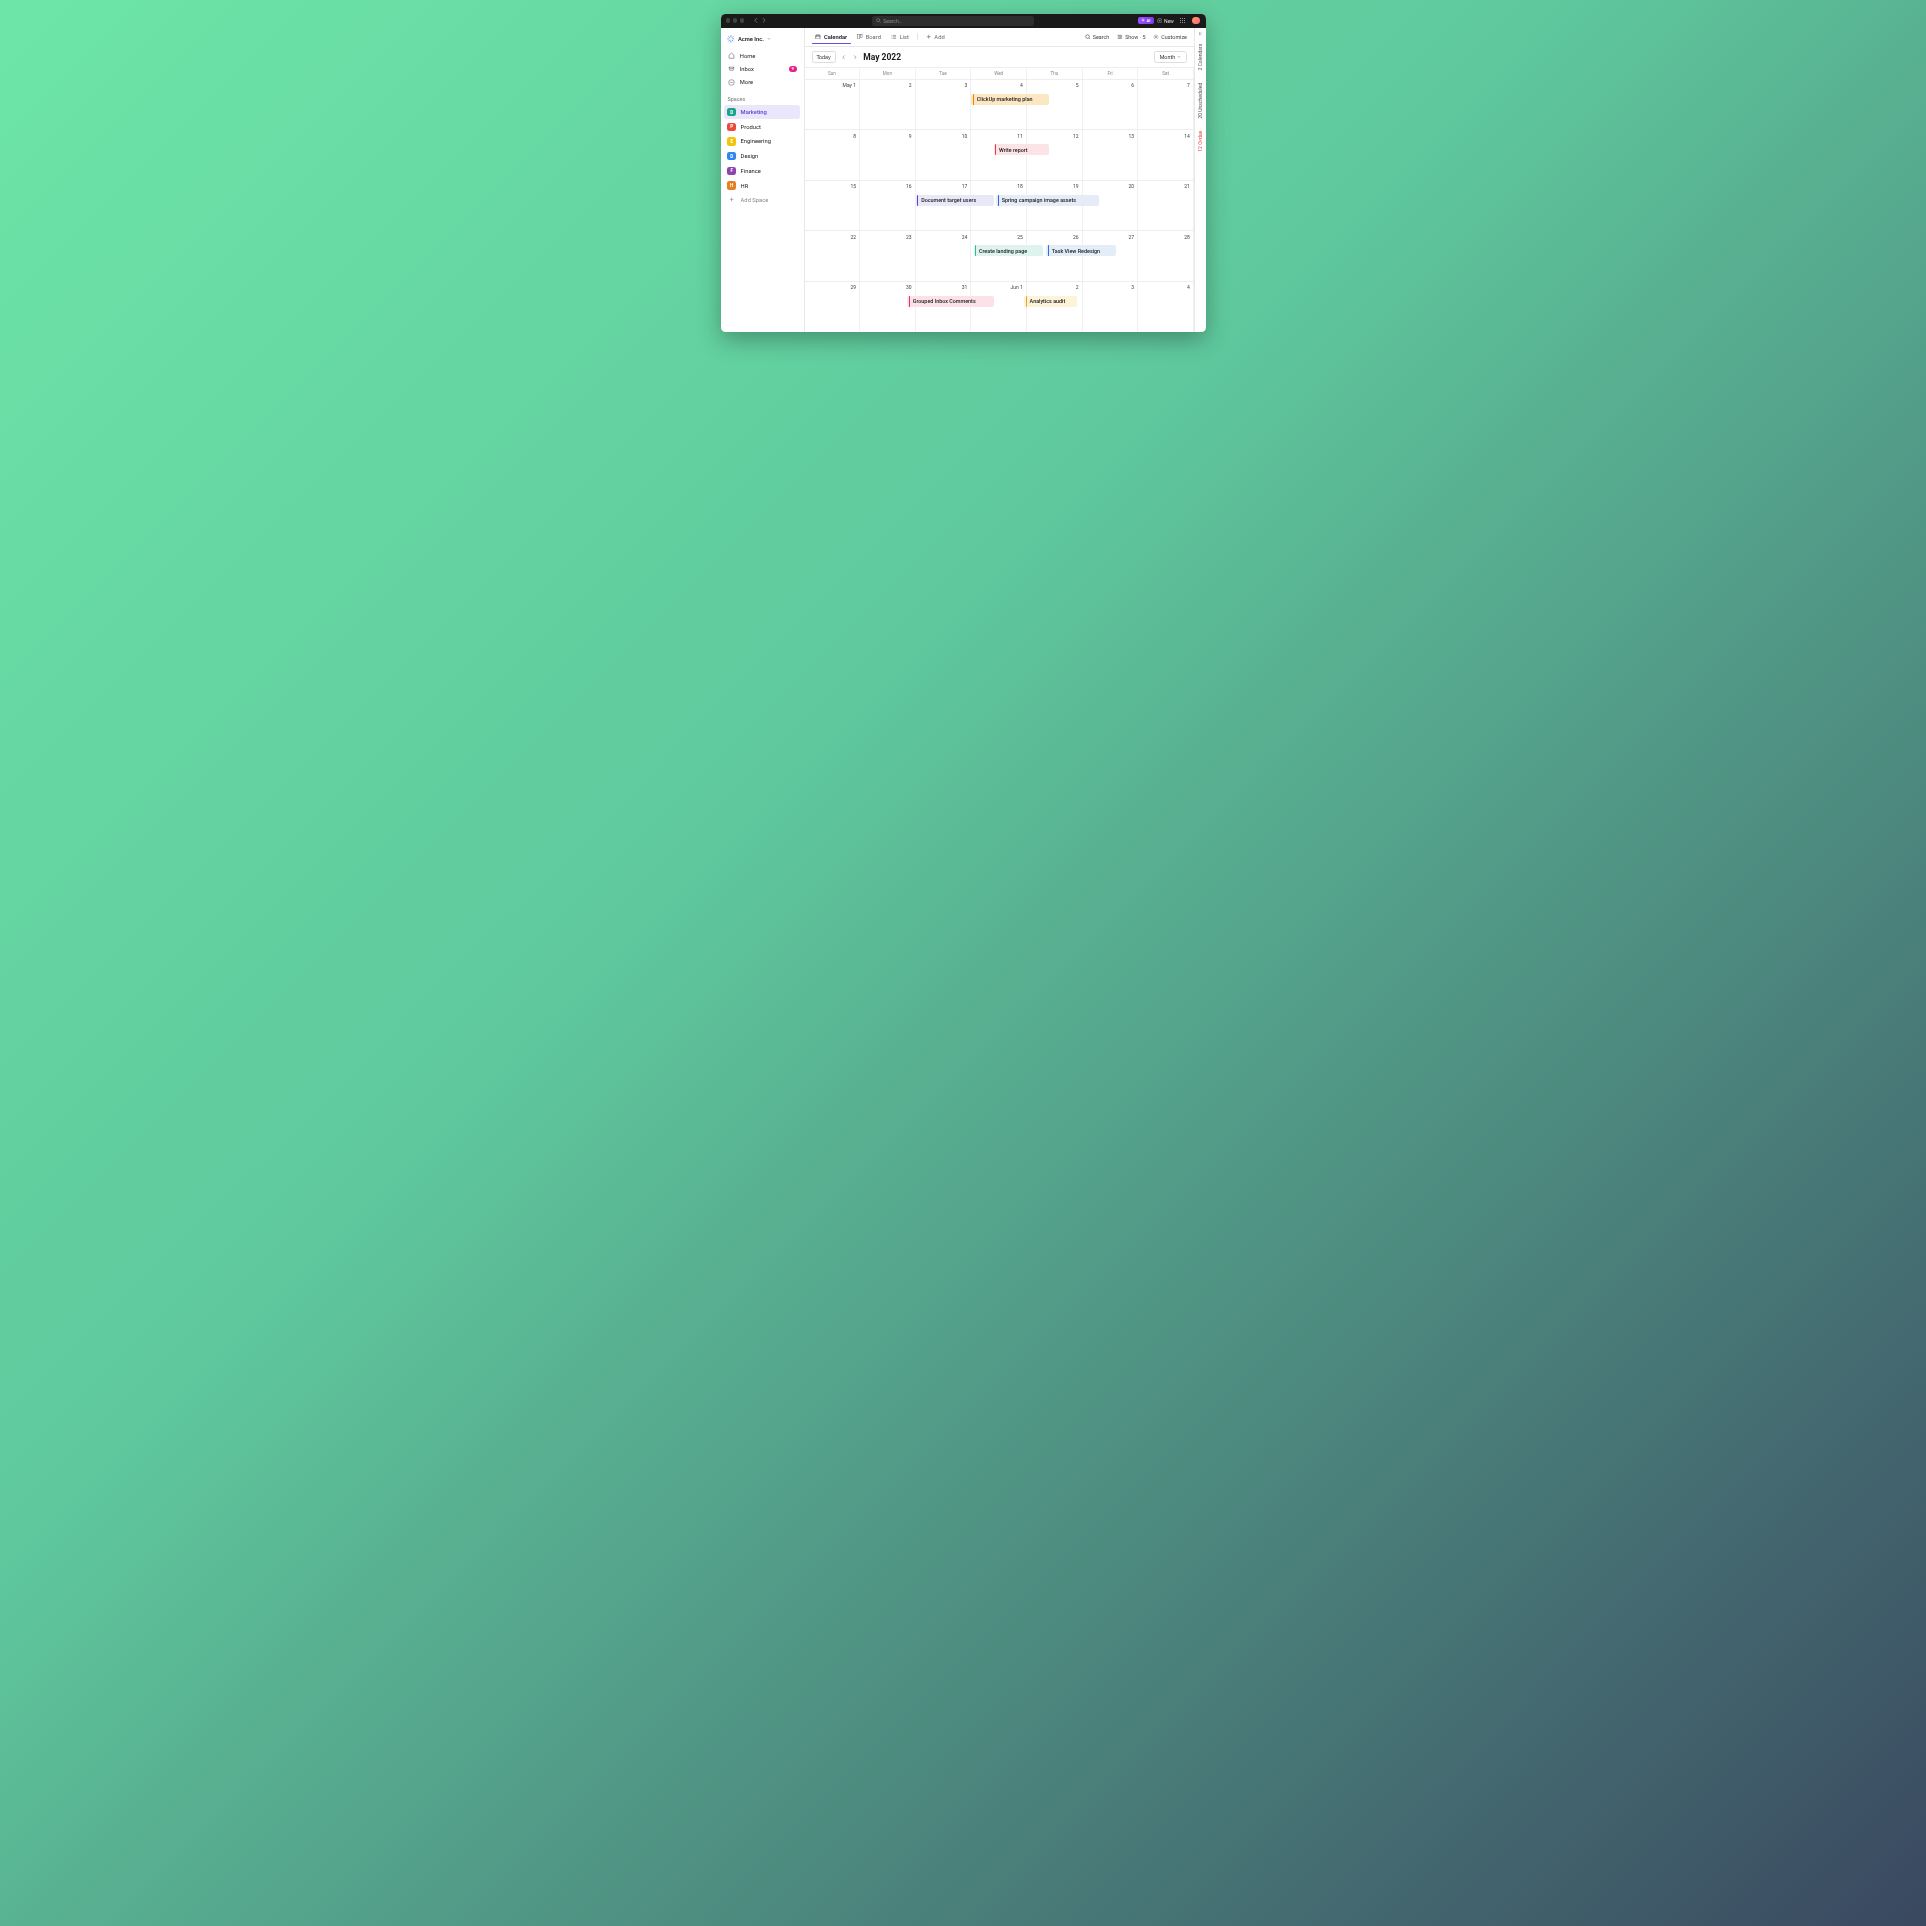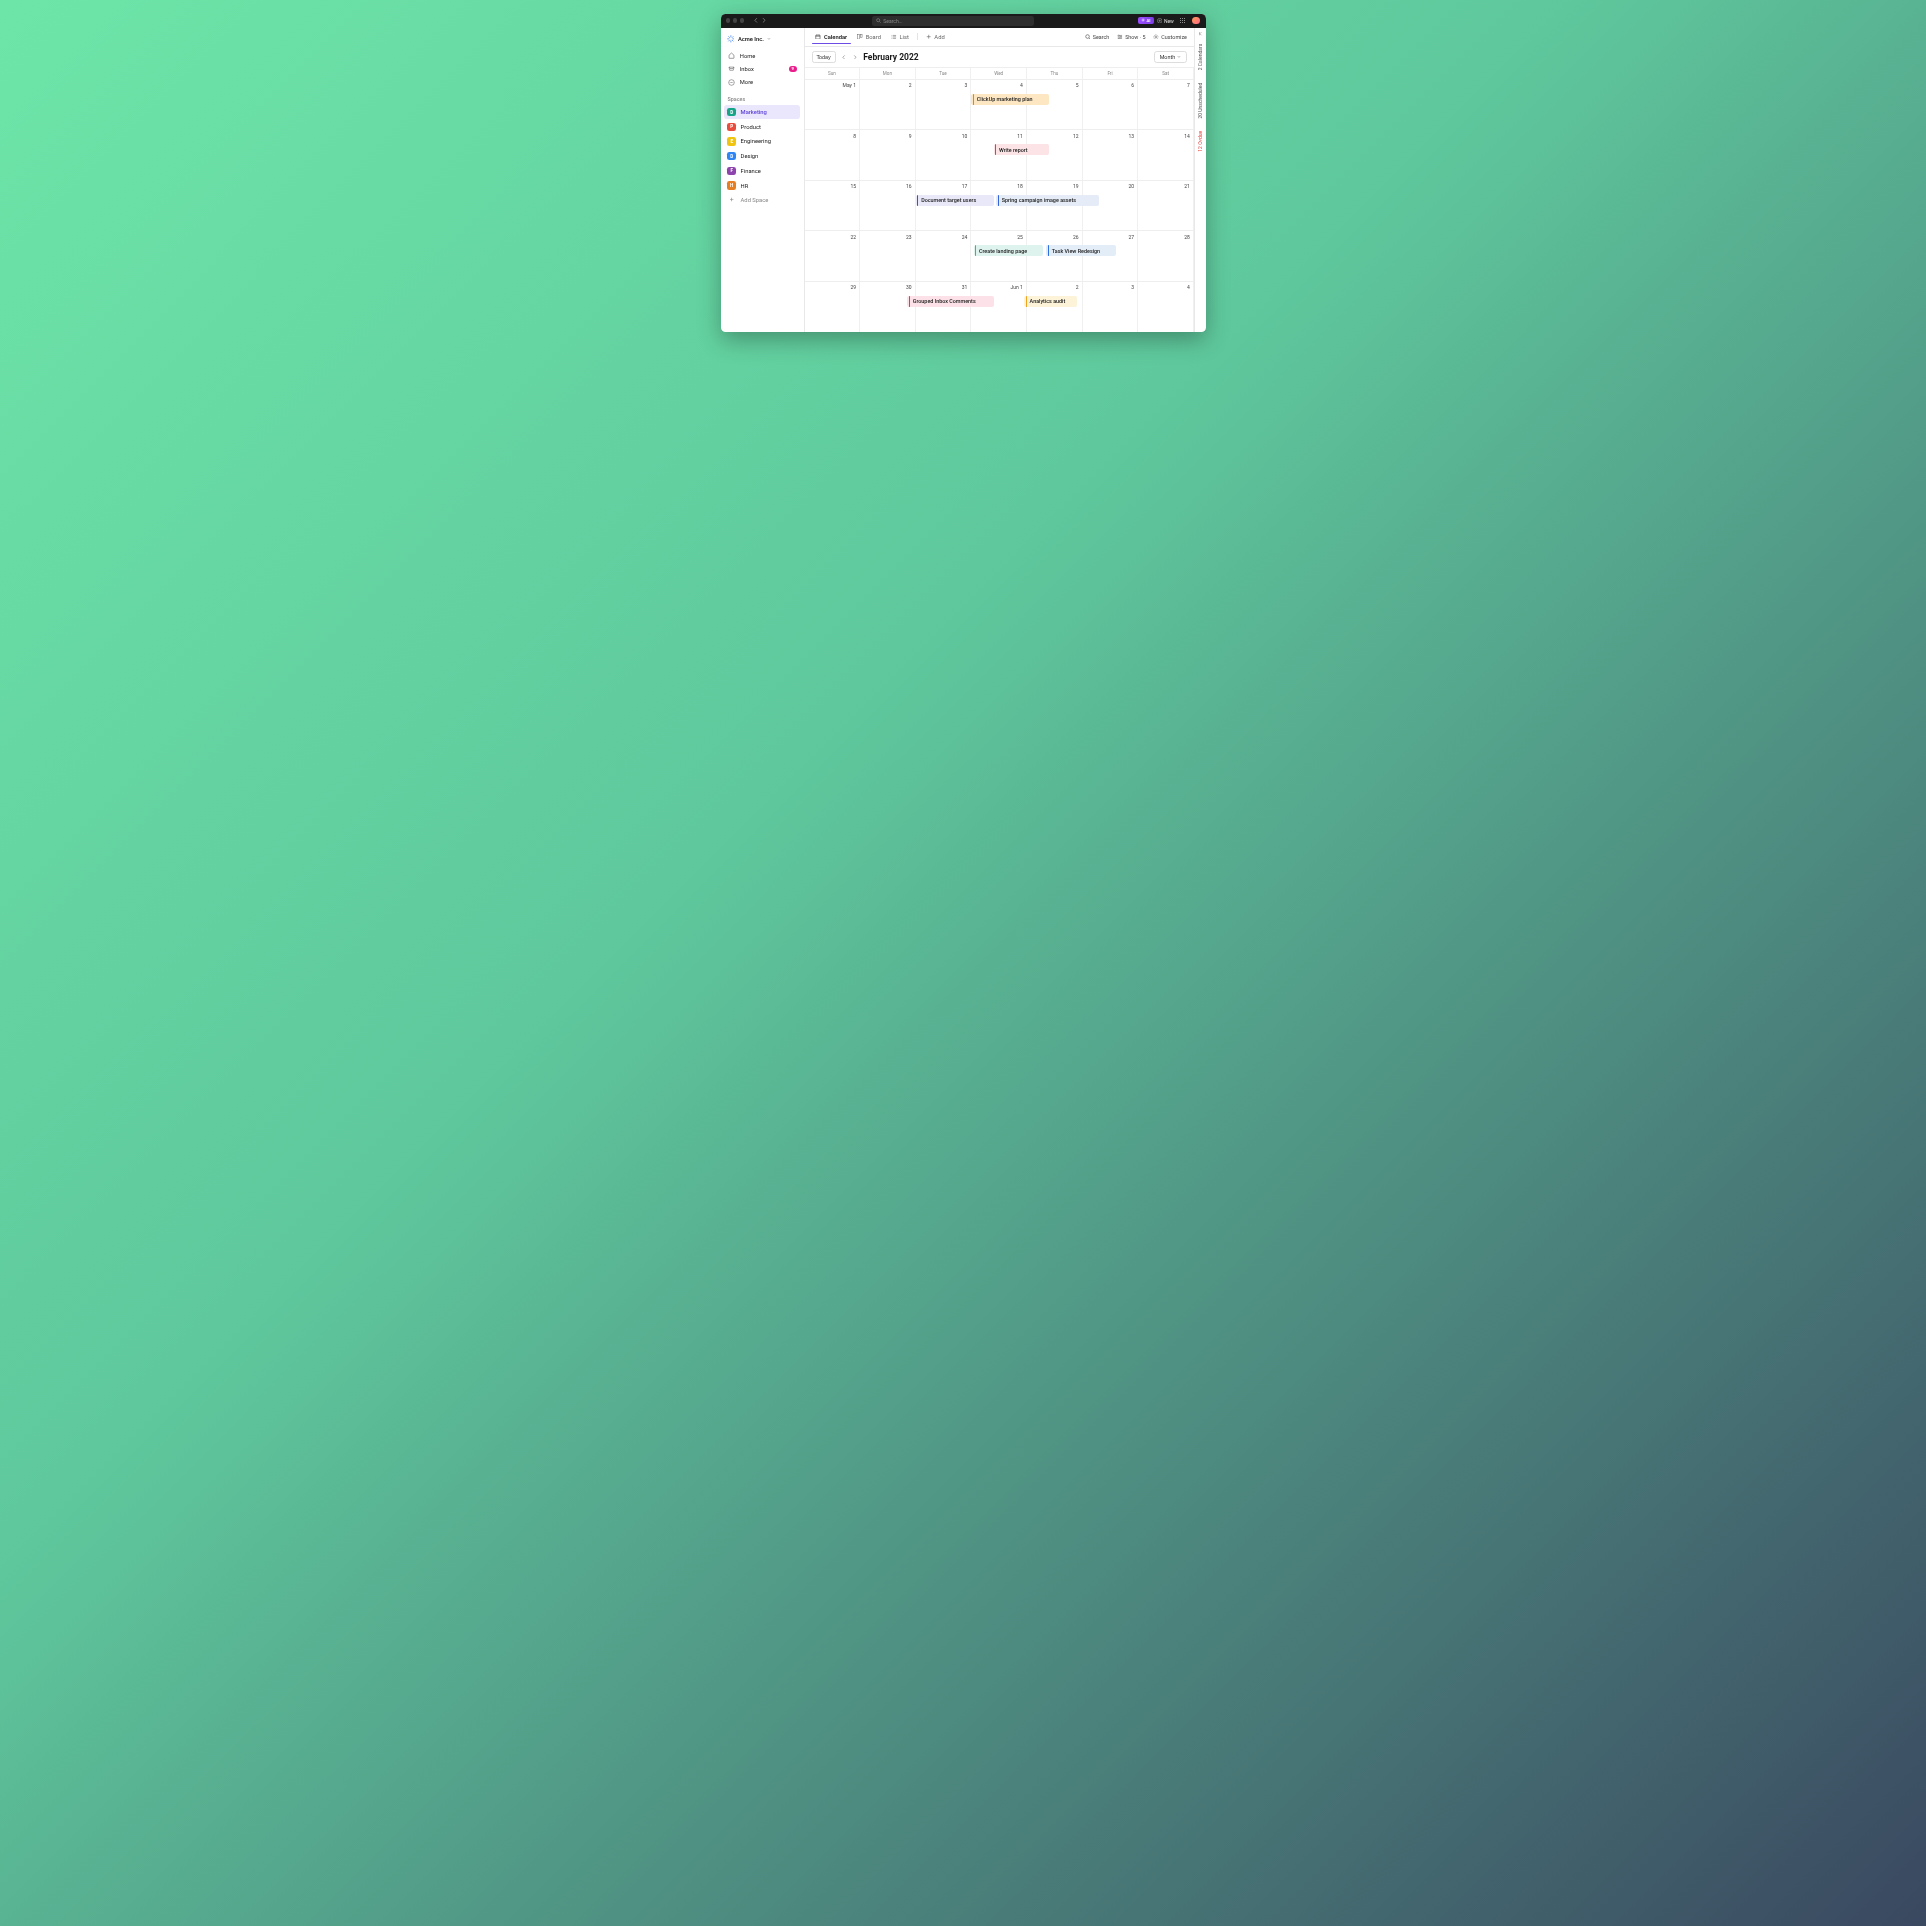--- a/index.html
+++ b/index.html
@@ -306,21 +306,21 @@
         <span class="nav-chev">
             <svg width="3.9" height="4.6" viewBox="0 0 10 12">
               <path d="M7 1L2 6l5 5" stroke="currentColor" stroke-width="1.8" fill="none"></path>
             </svg>
           </span>
         <span class="nav-chev">
             <svg width="3.9" height="4.6" viewBox="0 0 10 12">
               <path d="M3 1l5 5-5 5" stroke="currentColor" stroke-width="1.8" fill="none"></path>
             </svg>
           </span>
-        <span class="cal-title">February 2022</span>
+        <span class="cal-title">May 2022</span>
         <div class="month-select">
           <span>Month</span>
           <svg width="3.9" height="3.9" viewBox="0 0 10 10">
               <path d="M2 3l3 3 3-3" stroke="#888" stroke-width="1.6" fill="none"></path>
             </svg>
         </div>
       </div>
 
       <div class="calendar-grid">
         <div class="dow-row" id="dow-row">

